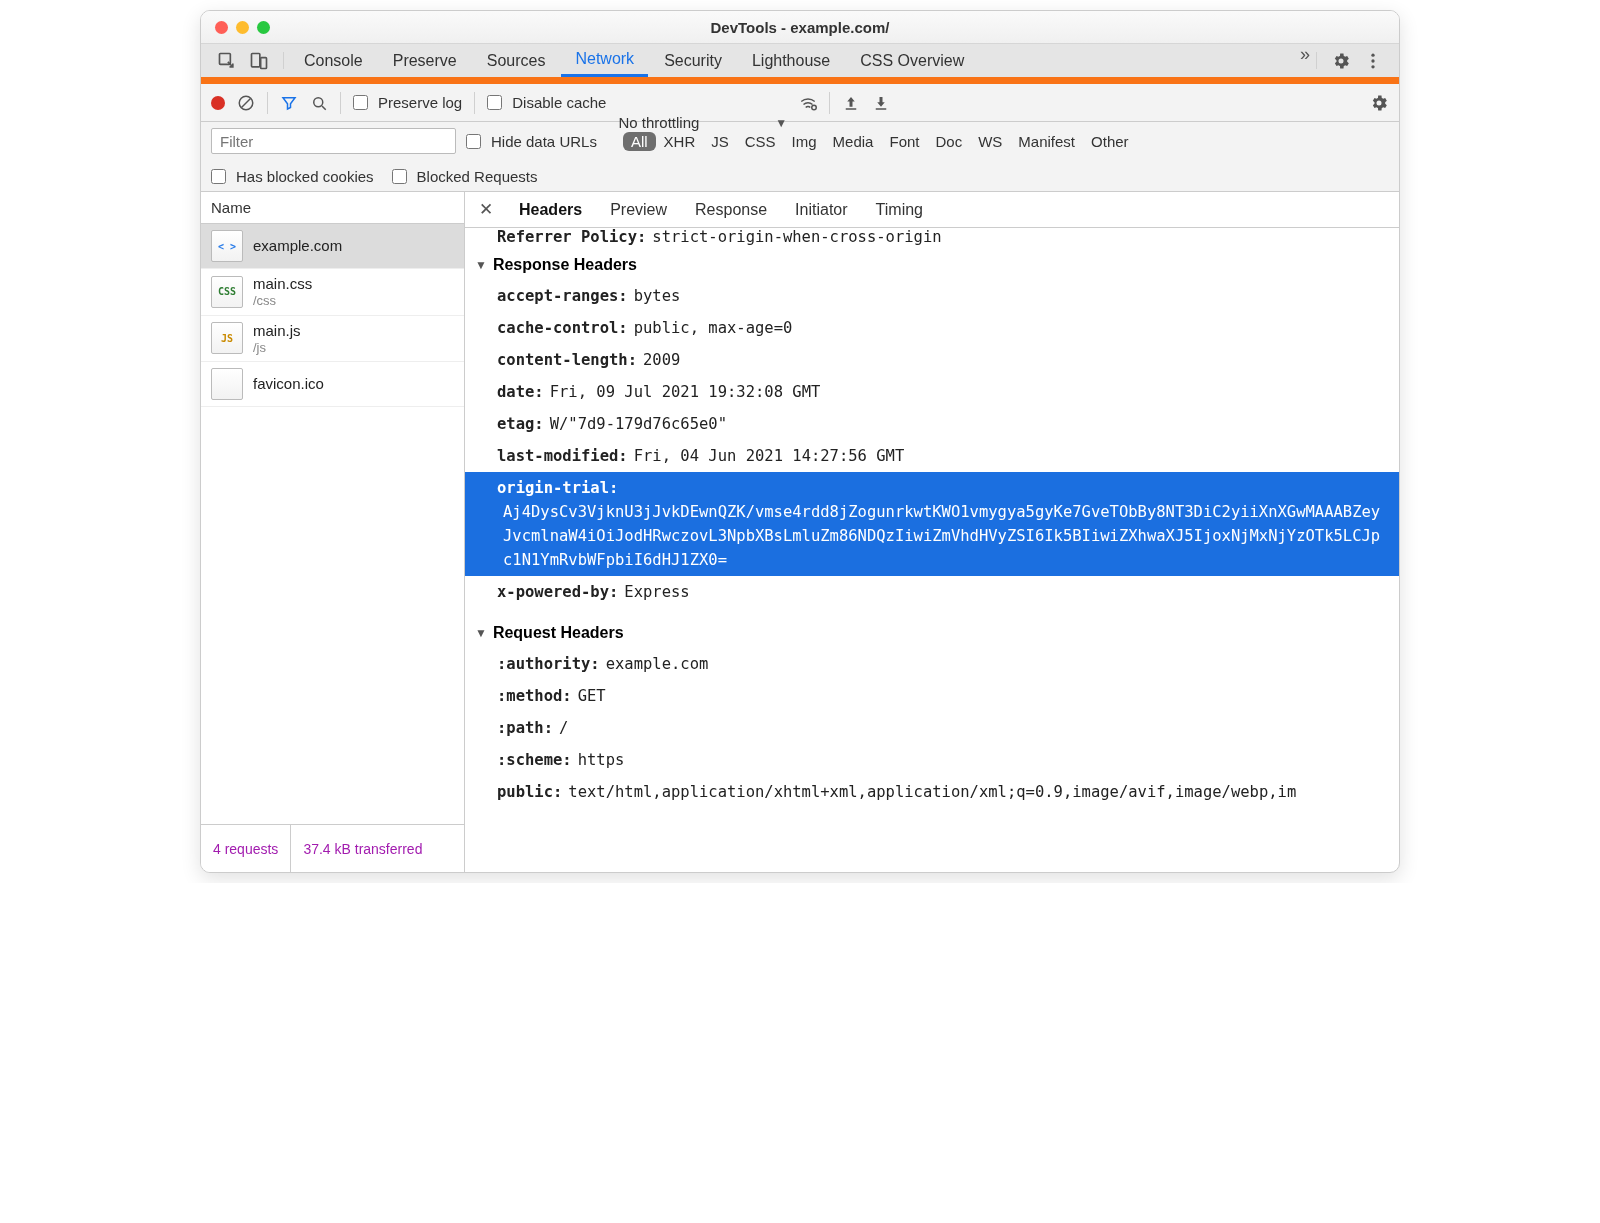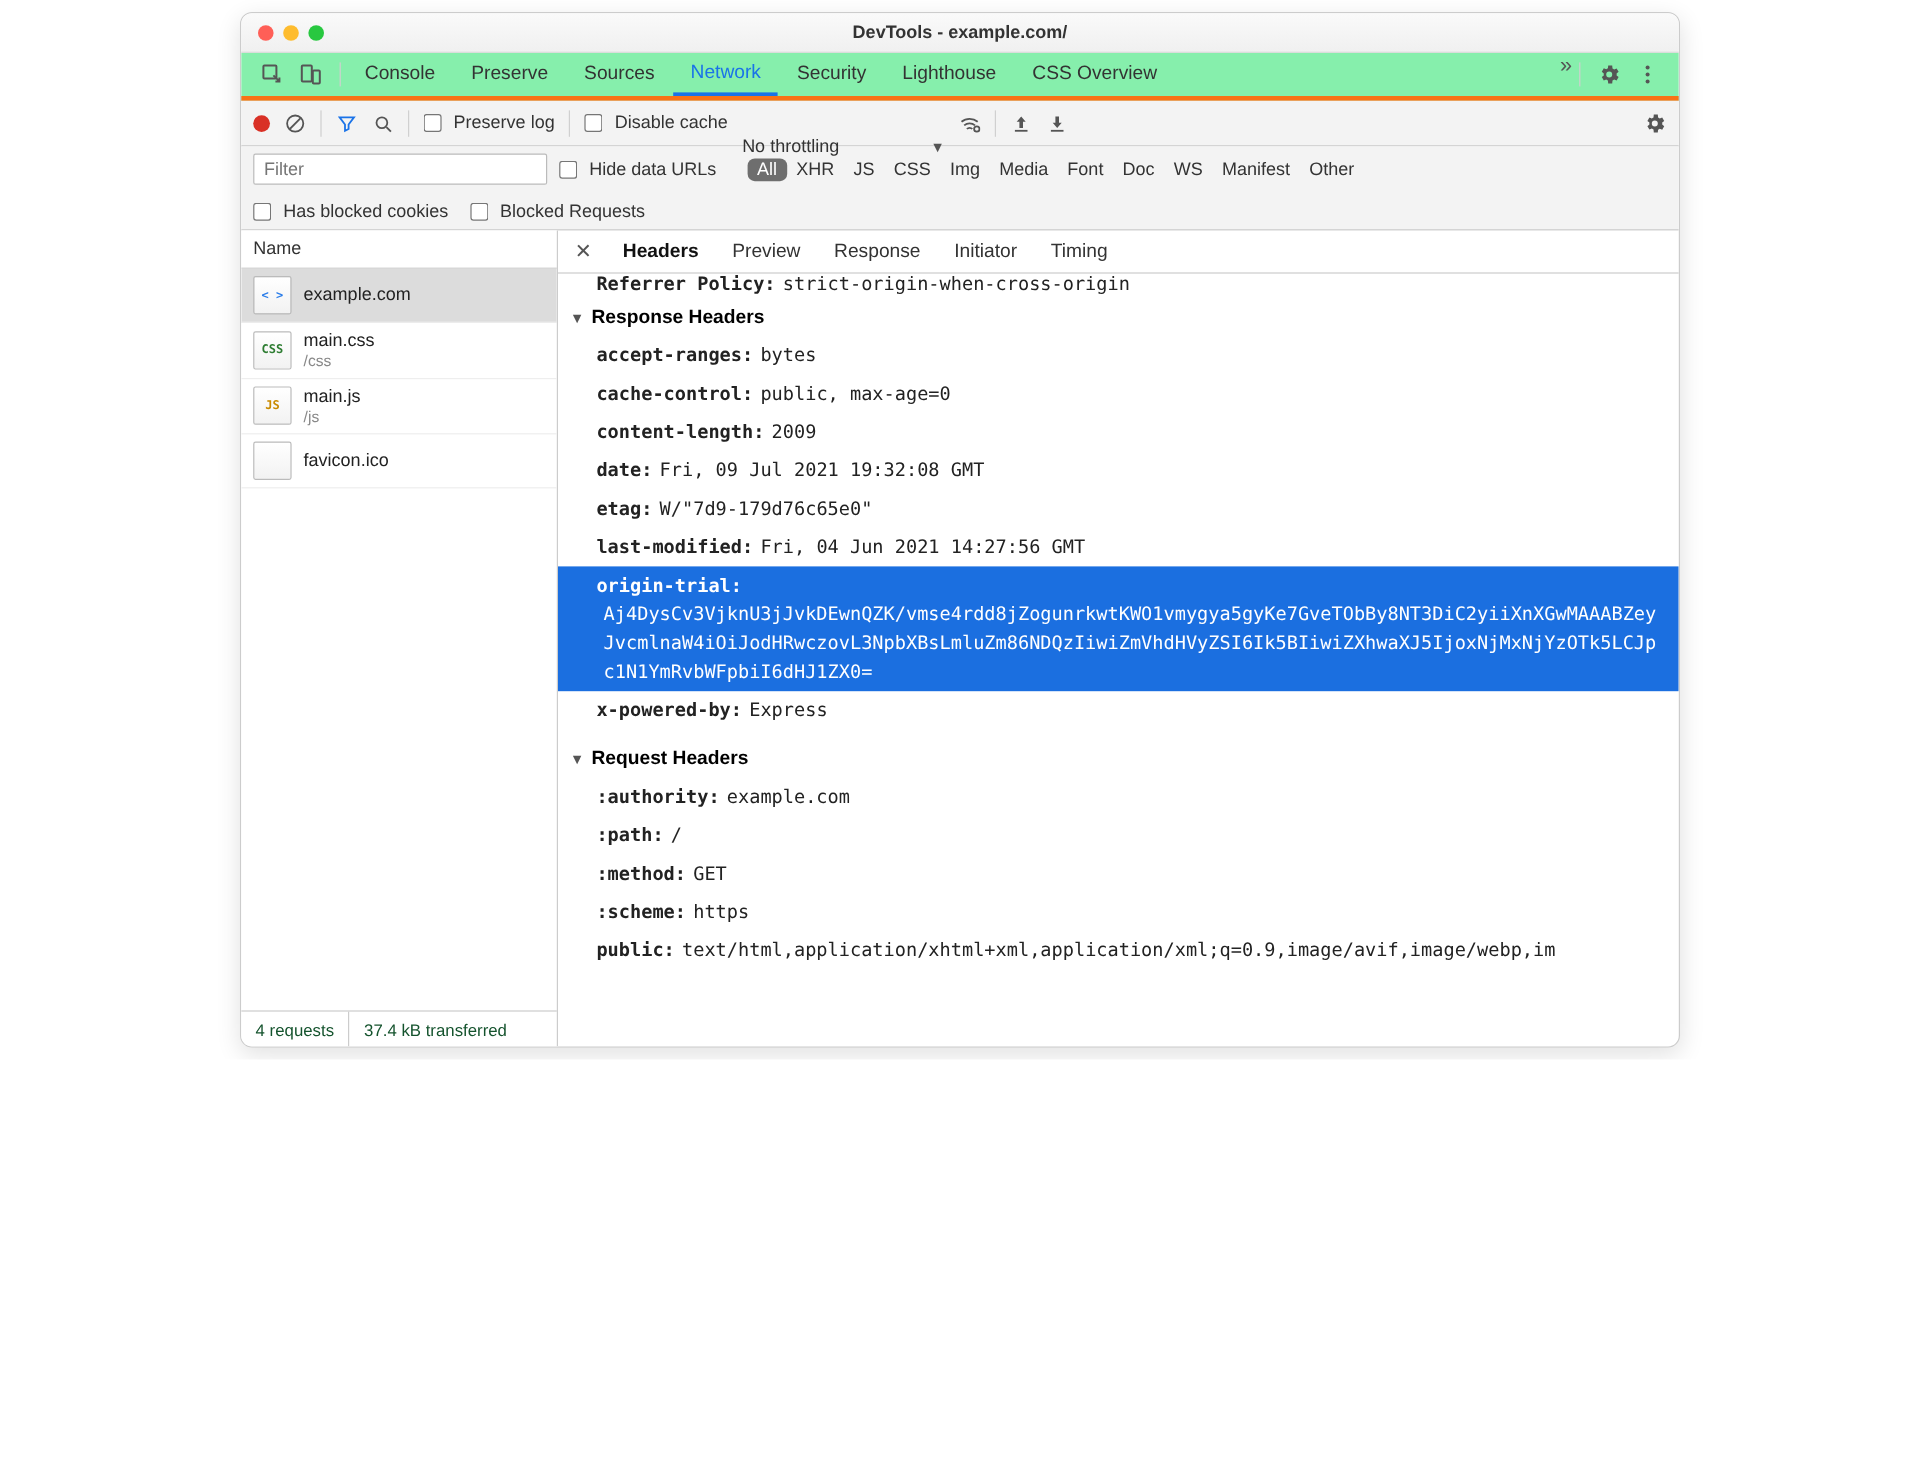--- a/index.html
+++ b/index.html
@@ -28,21 +28,21 @@
   position: relative;
   text-decoration: underline;
 }
 .traffic { display:flex; gap:8px; padding-left:14px;}
 .traffic span { width:13px; height:13px; border-radius:50%; display:inline-block;}
 .tl-close{background:#ff5f57;} .tl-min{background:#febc2e;} .tl-max{background:#28c840;}
 .titlebar .title { position:absolute; left:0; right:0; text-align:center; font-size:15px; font-weight:600; color:#333; pointer-events:none;}
 
 
 .tabstrip {
-  height:40px; background:#86efac; border-bottom:4px solid #f97316;
+  height:40px; background:#e5e5e5; border-bottom:7px solid #f97316;
   display:flex; align-items:stretch; padding:0 8px;
 }
 .tabstrip .left-icons, .tabstrip .right-icons { display:flex; align-items:center; gap:12px; padding:0 8px;}
 .tabstrip .sep { width:1px; background:#d0d0d0; margin:8px 6px;}
 .tabstrip .tabs { display:flex; align-items:stretch; gap:2px; flex:1;}
 .tabstrip .tab { display:flex; align-items:center; padding:0 14px; font-size:16px; color:#333; cursor:pointer;}
 .tabstrip .tab.active { color:#1a73e8; border-bottom:3px solid #1a73e8; font-weight:500;}
 .icon { width:18px; height:18px; display:inline-flex; align-items:center; justify-content:center; color:#555;}
 .icon svg { width:100%; height:100%; }
 .icon.big { width:20px; height:20px; }
@@ -77,21 +77,21 @@
 .split { display:flex; height:680px;}
 .left { width:264px; border-right:1px solid #ccc; display:flex; flex-direction:column; background:#fff;}
 .col-header { height:32px; border-bottom:1px solid #ccc; display:flex; align-items:center; padding:0 10px; font-size:15px; color:#333;}
 .req-list { flex:1; overflow:auto;}
 .req { display:flex; align-items:center; gap:10px; padding:6px 10px; border-bottom:1px solid #eee; cursor:pointer;}
 .req.selected { background:#dcdcdc;}
 .req .ficon { width:32px; height:32px; border:1px solid #bbb; border-radius:2px; background:linear-gradient(#fff,#f2f2f2); display:flex; align-items:center; justify-content:center; font-size:10px; font-weight:700; font-family:monospace;}
 .req .ftext { display:flex; flex-direction:column; line-height:1.2;}
 .req .fname{font-size:15px;color:#222;}
 .req .fpath{font-size:13px;color:#888;}
-.statusbar { height:30px; border-top:1px solid #ccc; display:flex; align-items:center; font-size:14px; color:#14532d;}
+.statusbar { height:48px; border-top:1px solid #ccc; display:flex; align-items:center; font-size:14px; color:#a21caf;}
 .statusbar .cell{padding:0 12px; border-right:1px solid #ccc; height:100%; display:flex; align-items:center;}
 
 .right { flex:1; display:flex; flex-direction:column; min-width:0;}
 .detail-tabs { height:36px; border-bottom:1px solid #ccc; display:flex; align-items:stretch; gap:2px; padding-left:4px;}
 .detail-tabs .close { width:34px; display:flex; align-items:center; justify-content:center; font-size:17px; color:#555; cursor:pointer;}
 .detail-tabs .dtab { display:flex; align-items:center; padding:0 14px; font-size:16px; color:#333; cursor:pointer;}
 .detail-tabs .dtab.active { color:#111; font-weight:600;}
 .detail-body { flex:1; overflow:auto; font-size:15px;}
 .section-title { display:flex; align-items:center; gap:6px; font-weight:700; padding:6px 10px; font-size:16px;}
 .section-title .tri { font-size:12px; color:#555;}
@@ -347,28 +347,28 @@
         <div class="section-title">
           <span class="tri">▼</span>
           <span>Request Headers</span>
         </div>
         <div id="req-headers">
             <div class="kv">
               <span class="k">:authority:</span>
               <span class="v">example.com</span>
             </div>
             <div class="kv">
+              <span class="k">:method:</span>
+              <span class="v">GET</span>
+            </div>
+            <div class="kv">
               <span class="k">:path:</span>
               <span class="v">/</span>
             </div>
             <div class="kv">
-              <span class="k">:method:</span>
-              <span class="v">GET</span>
-            </div>
-            <div class="kv">
               <span class="k">:scheme:</span>
               <span class="v">https</span>
             </div>
             <div class="kv">
               <span class="k">public:</span>
               <span class="v">text/html,application/xhtml+xml,application/xml;q=0.9,image/avif,image/webp,im</span>
             </div>
           </div>
       </div>
     </div>

